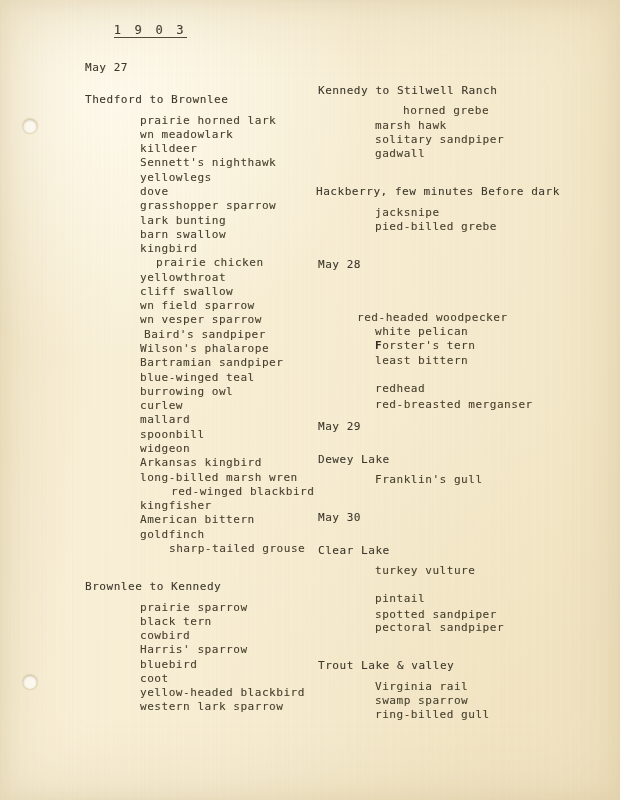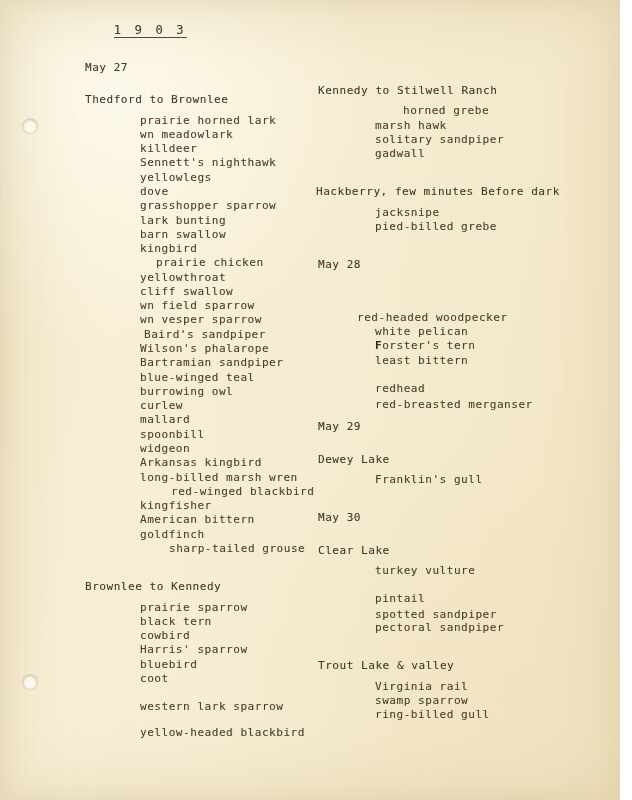--- a/index.html
+++ b/index.html
@@ -128,21 +128,21 @@
       <div class="line item" style="left: 140px; top: 514.4px;">American bittern</div>
       <div class="line item" style="left: 140px; top: 528.68px;">goldfinch</div>
       <div class="line item" style="left: 140px; top: 542.96px; margin-left: 29px;">sharp-tailed grouse</div>
       <div class="line heading" style="left: 85px; top: 581.24px;">Brownlee to Kennedy</div>
       <div class="line item" style="left: 140px; top: 601.52px;">prairie sparrow</div>
       <div class="line item" style="left: 140px; top: 615.8px;">black tern</div>
       <div class="line item" style="left: 140px; top: 630.08px;">cowbird</div>
       <div class="line item" style="left: 140px; top: 644.36px;">Harris' sparrow</div>
       <div class="line item" style="left: 140px; top: 658.64px;">bluebird</div>
       <div class="line item" style="left: 140px; top: 672.92px;">coot</div>
-      <div class="line item" style="left: 140px; top: 687.2px; margin-top: 40px;">yellow-headed blackbird</div>
+      <div class="line item" style="left: 140px; top: 687.2px;">yellow-headed blackbird</div>
       <div class="line item" style="left: 140px; top: 701.48px;">western lark sparrow</div>
     </div>
   <div class="text-layer" id="right-col">
       <div class="line heading" style="left: 318px; top: 85px;">Kennedy to Stilwell Ranch</div>
       <div class="line item" style="left: 375px; top: 105.28px; margin-left: 28px;">horned grebe</div>
       <div class="line item" style="left: 375px; top: 119.56px;">marsh hawk</div>
       <div class="line item" style="left: 375px; top: 133.84px;">solitary sandpiper</div>
       <div class="line item" style="left: 375px; top: 148.12px;">gadwall</div>
       <div class="line heading" style="left: 316px; top: 186.4px;">Hackberry, few minutes Before dark</div>
       <div class="line item" style="left: 375px; top: 206.68px;">jacksnipe</div>

